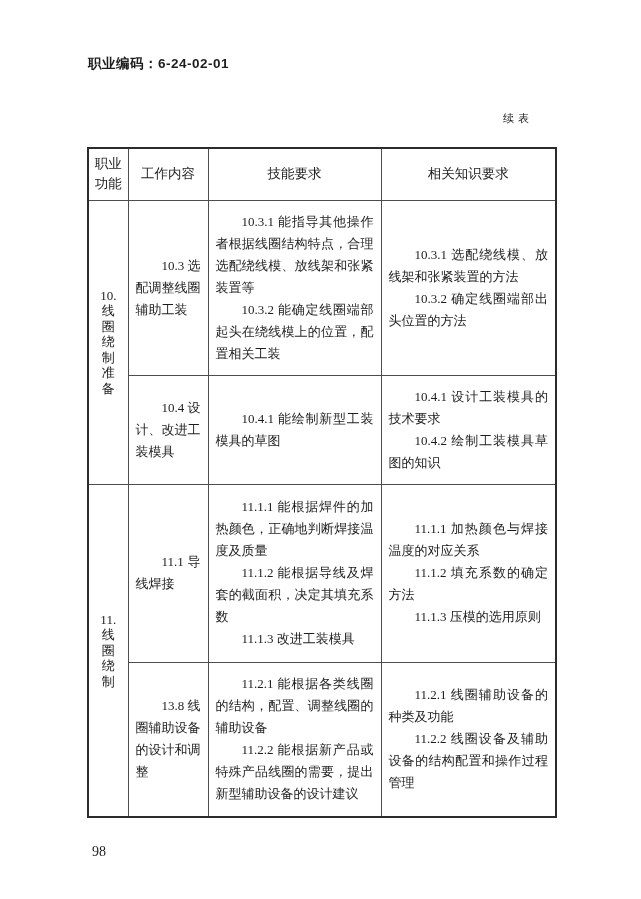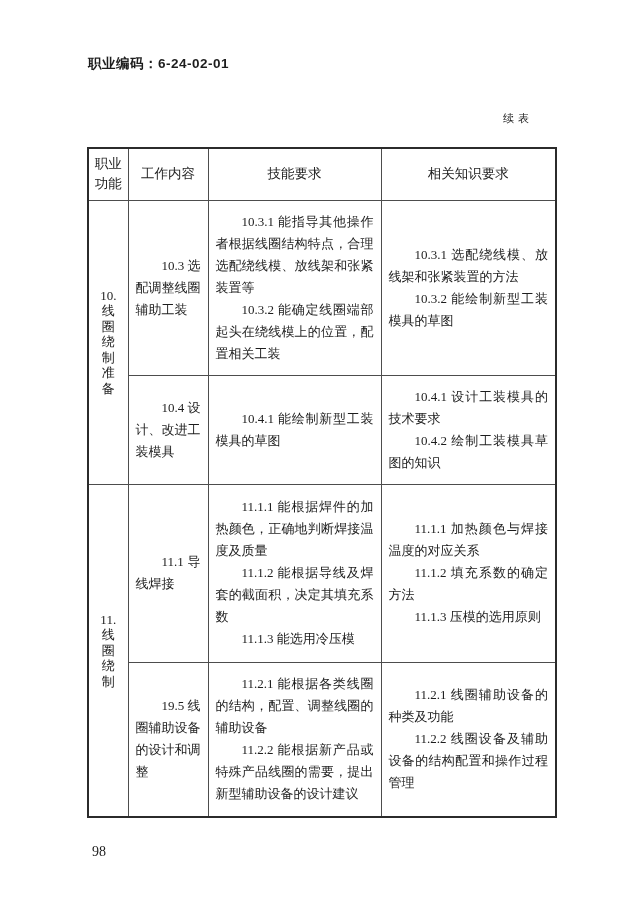--- a/index.html
+++ b/index.html
@@ -119,21 +119,21 @@
       </td>
       <td>
         <p class="para">10.3 选配调整线圈辅助工装</p>
       </td>
       <td>
         <p class="para">10.3.1 能指导其他操作者根据线圈结构特点，合理选配绕线模、放线架和张紧装置等</p>
         <p class="para">10.3.2 能确定线圈端部起头在绕线模上的位置，配置相关工装</p>
       </td>
       <td>
         <p class="para">10.3.1 选配绕线模、放线架和张紧装置的方法</p>
-        <p class="para">10.3.2 能绘制新型工装模具的草图</p>
+        <p class="para">10.3.2 确定线圈端部出头位置的方法</p>
       </td>
     </tr>
 
     <tr class="tr-r2">
       <td>
         <p class="para">10.4 设计、改进工装模具</p>
       </td>
       <td>
         <p class="para">10.4.1 能绘制新型工装模具的草图</p>
       </td>
@@ -152,32 +152,32 @@
           <span>绕</span>
           <span>制</span>
         </div>
       </td>
       <td>
         <p class="para">11.1 导线焊接</p>
       </td>
       <td>
         <p class="para">11.1.1 能根据焊件的加热颜色，正确地判断焊接温度及质量</p>
         <p class="para">11.1.2 能根据导线及焊套的截面积，决定其填充系数</p>
-        <p class="para">11.1.3 能选用冷压模</p>
+        <p class="para">11.1.3 改进工装模具</p>
       </td>
       <td>
         <p class="para">11.1.1 加热颜色与焊接温度的对应关系</p>
         <p class="para">11.1.2 填充系数的确定方法</p>
         <p class="para">11.1.3 压模的选用原则</p>
       </td>
     </tr>
 
     <tr class="tr-r4">
       <td>
-        <p class="para">19.5 线圈辅助设备的设计和调整</p>
+        <p class="para">13.8 线圈辅助设备的设计和调整</p>
       </td>
       <td>
         <p class="para">11.2.1 能根据各类线圈的结构，配置、调整线圈的辅助设备</p>
         <p class="para">11.2.2 能根据新产品或特殊产品线圈的需要，提出新型辅助设备的设计建议</p>
       </td>
       <td>
         <p class="para">11.2.1 线圈辅助设备的种类及功能</p>
         <p class="para">11.2.2 线圈设备及辅助设备的结构配置和操作过程管理</p>
       </td>
     </tr>

